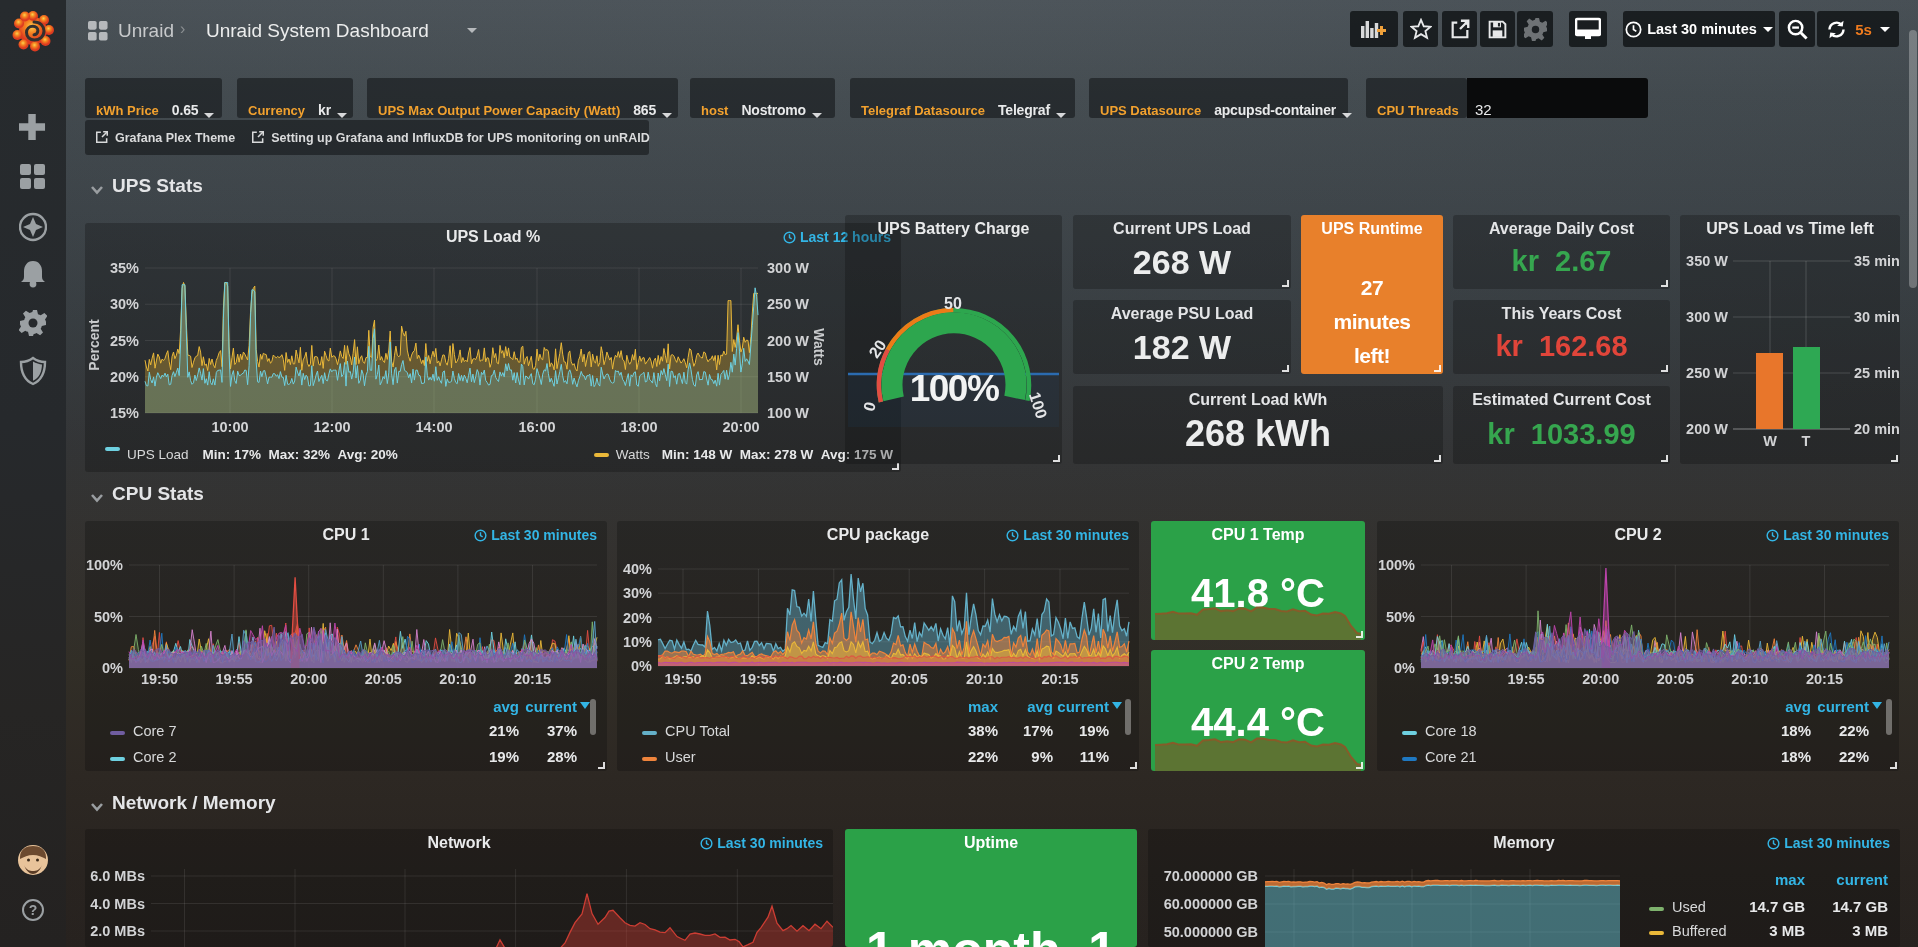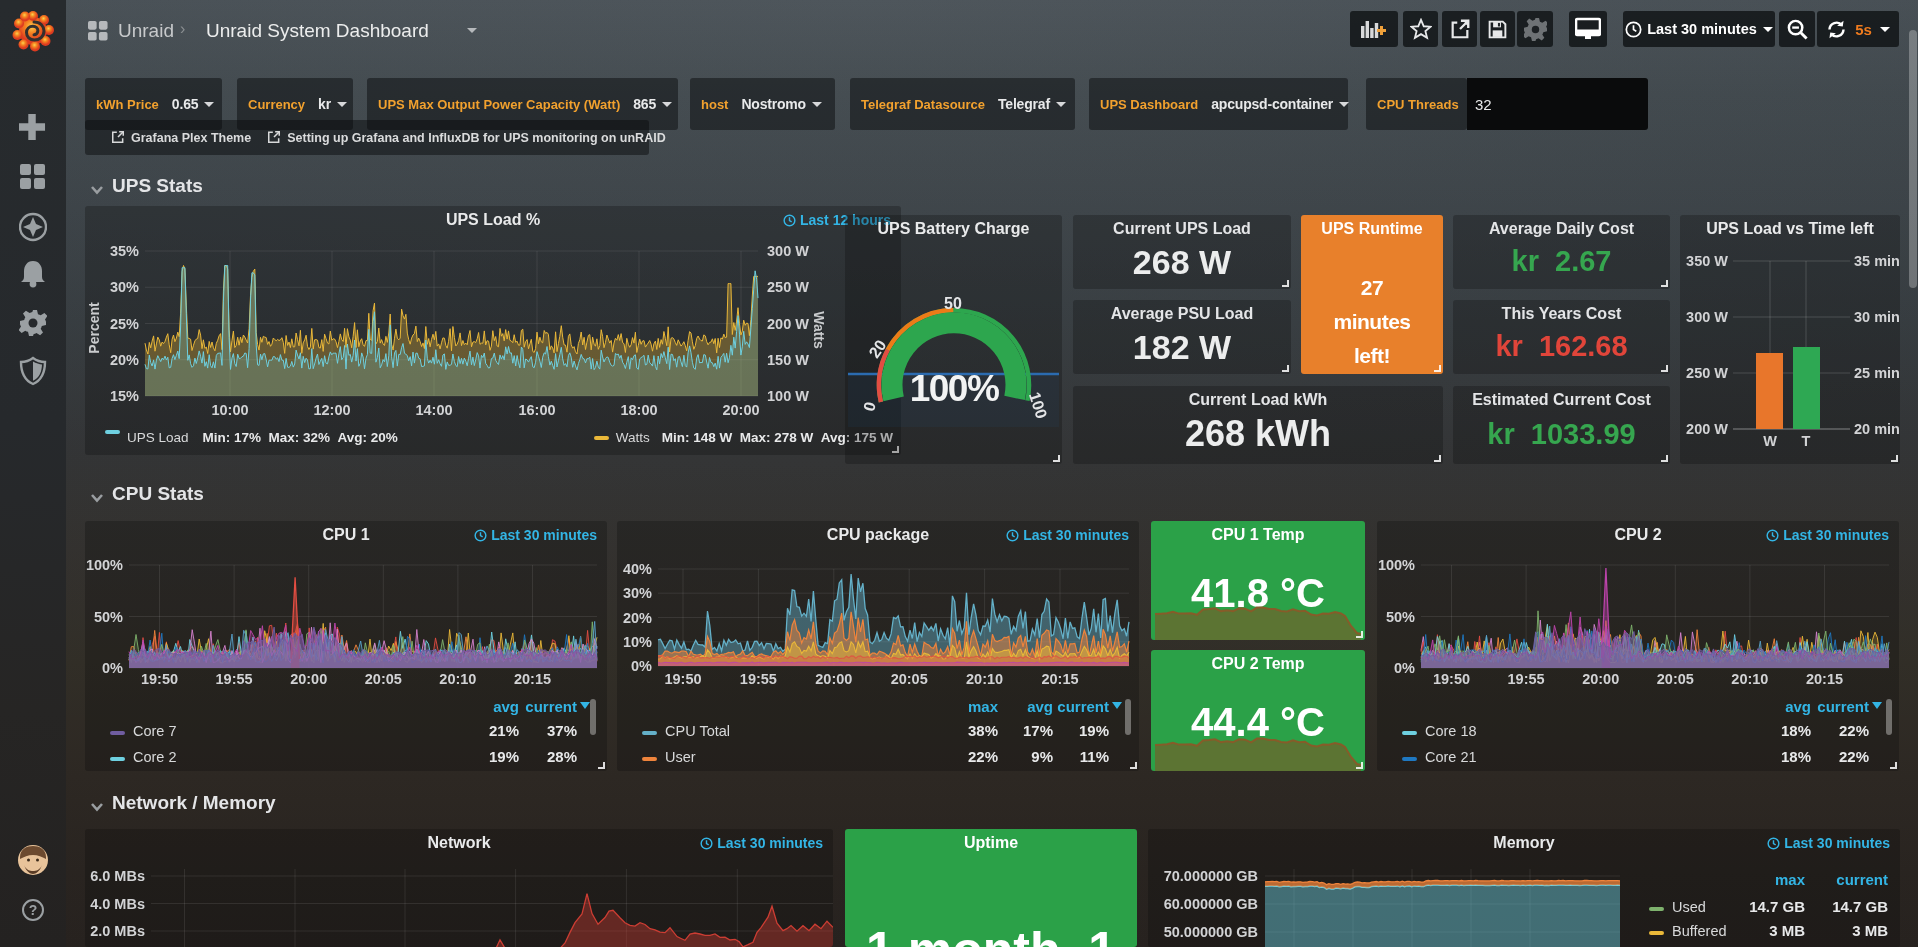--- a/index.html
+++ b/index.html
@@ -1,21 +1,21 @@
 <!DOCTYPE html>
 <html><head><meta charset="utf-8"><style>
 *{margin:0;padding:0;box-sizing:border-box}
 html,body{width:1918px;height:947px;overflow:hidden;font-family:"Liberation Sans",sans-serif;}
 body{background:linear-gradient(180deg,#474f55 0%,#40484d 10%,#3c4348 22%,#383e42 34%,#36383a 46%,#363431 58%,#343029 70%,#2f2a25 82%,#2b2622 92%,#292421 100%);}
 .abs{position:absolute}
 .panel{position:absolute;background:rgba(10,11,12,0.28);border-radius:3px;overflow:hidden}
 .ptitle{position:absolute;left:0;right:0;top:5px;text-align:center;font-weight:bold;font-size:16px;color:#e9eaeb}
 .trange{position:absolute;top:6px;font-weight:bold;font-size:14px;color:#33b5e5}
 .corner{position:absolute;right:2px;bottom:2px;width:7px;height:7px;border-right:2px solid rgba(255,255,255,0.85);border-bottom:2px solid rgba(255,255,255,0.85)}
-.vbox{position:absolute;top:78px;height:52px;background:rgba(9,11,13,0.50);border-radius:3px;display:flex;align-items:center;white-space:nowrap}
+.vbox{position:absolute;top:78px;height:40px;background:rgba(9,11,13,0.50);border-radius:3px;display:flex;align-items:flex-end;white-space:nowrap}
 .vlab{font-weight:bold;font-size:13px;color:#f2a12e;padding-left:11px}
 .vval{font-weight:bold;font-size:14px;color:#e8e9ea;padding-left:13px;letter-spacing:-0.2px}
 .caret{width:0;height:0;border-left:5px solid transparent;border-right:5px solid transparent;border-top:5px solid #d7d8da;margin-left:6px;display:inline-block}
 .bigval{position:absolute;left:0;right:0;text-align:center;font-weight:bold;color:#eceded}
 .panel>svg.chart{position:absolute;left:0;top:0}
 .hbtn{position:absolute;top:11px;height:36px;background:rgba(9,11,13,0.72);border-radius:3px;display:flex;align-items:center;justify-content:center;white-space:nowrap}
 </style></head><body>
 <div class="abs" style="left:0;top:0;width:1918px;height:947px;background:radial-gradient(130% 70% at 45% 0%, rgba(255,255,255,0.04), rgba(0,0,0,0.05) 75%);pointer-events:none"></div>
 <div class="abs" style="left:0;top:0;width:66px;height:947px;background:linear-gradient(180deg,#272b2e 0%,#26292c 45%,#262524 75%,#242221 100%)"></div>
 <svg class="abs" style="left:11px;top:9px" width="44" height="44" viewBox="0 0 44 44">
@@ -176,32 +176,32 @@
     <span class="vlab">host</span>
     <span class="vval">Nostromo</span>
     <span class="caret"></span>
   </div>
 <div class="vbox" style="left:850px;width:225px">
     <span class="vlab">Telegraf Datasource</span>
     <span class="vval">Telegraf</span>
     <span class="caret"></span>
   </div>
 <div class="vbox" style="left:1089px;width:259px">
-    <span class="vlab">UPS Dashboard</span>
+    <span class="vlab">UPS Datasource</span>
     <span class="vval">apcupsd-container</span>
     <span class="caret"></span>
   </div>
 <div class="vbox" style="left:1366px;width:101px">
     <span class="vlab">CPU Threads</span>
   </div>
 <div class="vbox" style="left:1467px;width:181px;background:#0a0b0c;border-radius:0 3px 3px 0">
     <span style="color:#e8e9ea;font-size:15px;padding-left:8px">32</span>
   </div>
 <div class="abs" style="left:85px;top:120px;width:564px;height:35px;background:rgba(9,11,13,0.50);border-radius:3px;display:flex;align-items:center;font-weight:bold;font-size:12.5px;color:#dadbdc;white-space:nowrap">
-<span style="padding-left:26px"><svg width="14" height="14" viewBox="0 0 24 24" style="margin:0 6px 0 0;vertical-align:-2px">
+<span style="padding-left:10px"><svg width="14" height="14" viewBox="0 0 24 24" style="margin:0 6px 0 0;vertical-align:-2px">
         <path d="M10 4 H3 V21 H20 V14" fill="none" stroke="#d8d9da" stroke-width="2.6"></path>
         <path d="M14 3 h7 v7" fill="none" stroke="#d8d9da" stroke-width="2.6"></path>
         <path d="M21 3 L12 12" stroke="#d8d9da" stroke-width="2.6"></path>
       </svg>Grafana Plex Theme</span>
     <span style="padding-left:16px"><svg width="14" height="14" viewBox="0 0 24 24" style="margin:0 6px 0 0;vertical-align:-2px">
         <path d="M10 4 H3 V21 H20 V14" fill="none" stroke="#d8d9da" stroke-width="2.6"></path>
         <path d="M14 3 h7 v7" fill="none" stroke="#d8d9da" stroke-width="2.6"></path>
         <path d="M21 3 L12 12" stroke="#d8d9da" stroke-width="2.6"></path>
       </svg>Setting up Grafana and InfluxDB for UPS monitoring on unRAID</span>
   </div>
@@ -211,21 +211,21 @@
 <div class="abs" style="left:112px;top:175px;font-size:19px;font-weight:bold;color:#e4e5e7">UPS Stats</div>
 <svg class="abs" style="left:90px;top:493px" width="14" height="10" viewBox="0 0 14 10">
     <path d="M2 2 L7 7.5 L12 2" fill="none" stroke="#9a9ea1" stroke-width="2.6"></path>
   </svg>
 <div class="abs" style="left:112px;top:483px;font-size:19px;font-weight:bold;color:#e4e5e7">CPU Stats</div>
 <svg class="abs" style="left:90px;top:802px" width="14" height="10" viewBox="0 0 14 10">
     <path d="M2 2 L7 7.5 L12 2" fill="none" stroke="#9a9ea1" stroke-width="2.6"></path>
   </svg>
 <div class="abs" style="left:112px;top:792px;font-size:19px;font-weight:bold;color:#e4e5e7">Network / Memory</div>
 <div class="abs" style="left:1909px;top:30px;width:8px;height:258px;background:rgba(255,255,255,0.28);border-radius:4px"></div>
-<div class="panel" style="left:85px;top:206px;width:816px;height:249px;padding-left:32px;">
+<div class="panel" style="left:85px;top:223px;width:816px;height:249px;padding-left:32px;">
     <div class="ptitle">UPS Load %</div>
     <div class="trange" style="right:10px"><svg width="13" height="13" viewBox="0 0 18 18" style="vertical-align:-2px;margin-right:4px">
         <circle cx="9" cy="9" r="7.4" fill="none" stroke="#33b5e5" stroke-width="2"></circle>
         <path d="M9 4.5 V9 L12 11" fill="none" stroke="#33b5e5" stroke-width="2"></path>
       </svg>Last 12 hours</div>
     <svg class="chart" width="748" height="249" viewBox="0 0 748 249">
       <line x1="60" y1="45.0" x2="673" y2="45.0" stroke="rgba(255,255,255,0.09)" stroke-width="1"></line>
       <line x1="60" y1="81.25" x2="673" y2="81.25" stroke="rgba(255,255,255,0.09)" stroke-width="1"></line>
       <line x1="60" y1="117.5" x2="673" y2="117.5" stroke="rgba(255,255,255,0.09)" stroke-width="1"></line>
       <line x1="60" y1="153.75" x2="673" y2="153.75" stroke="rgba(255,255,255,0.09)" stroke-width="1"></line>

